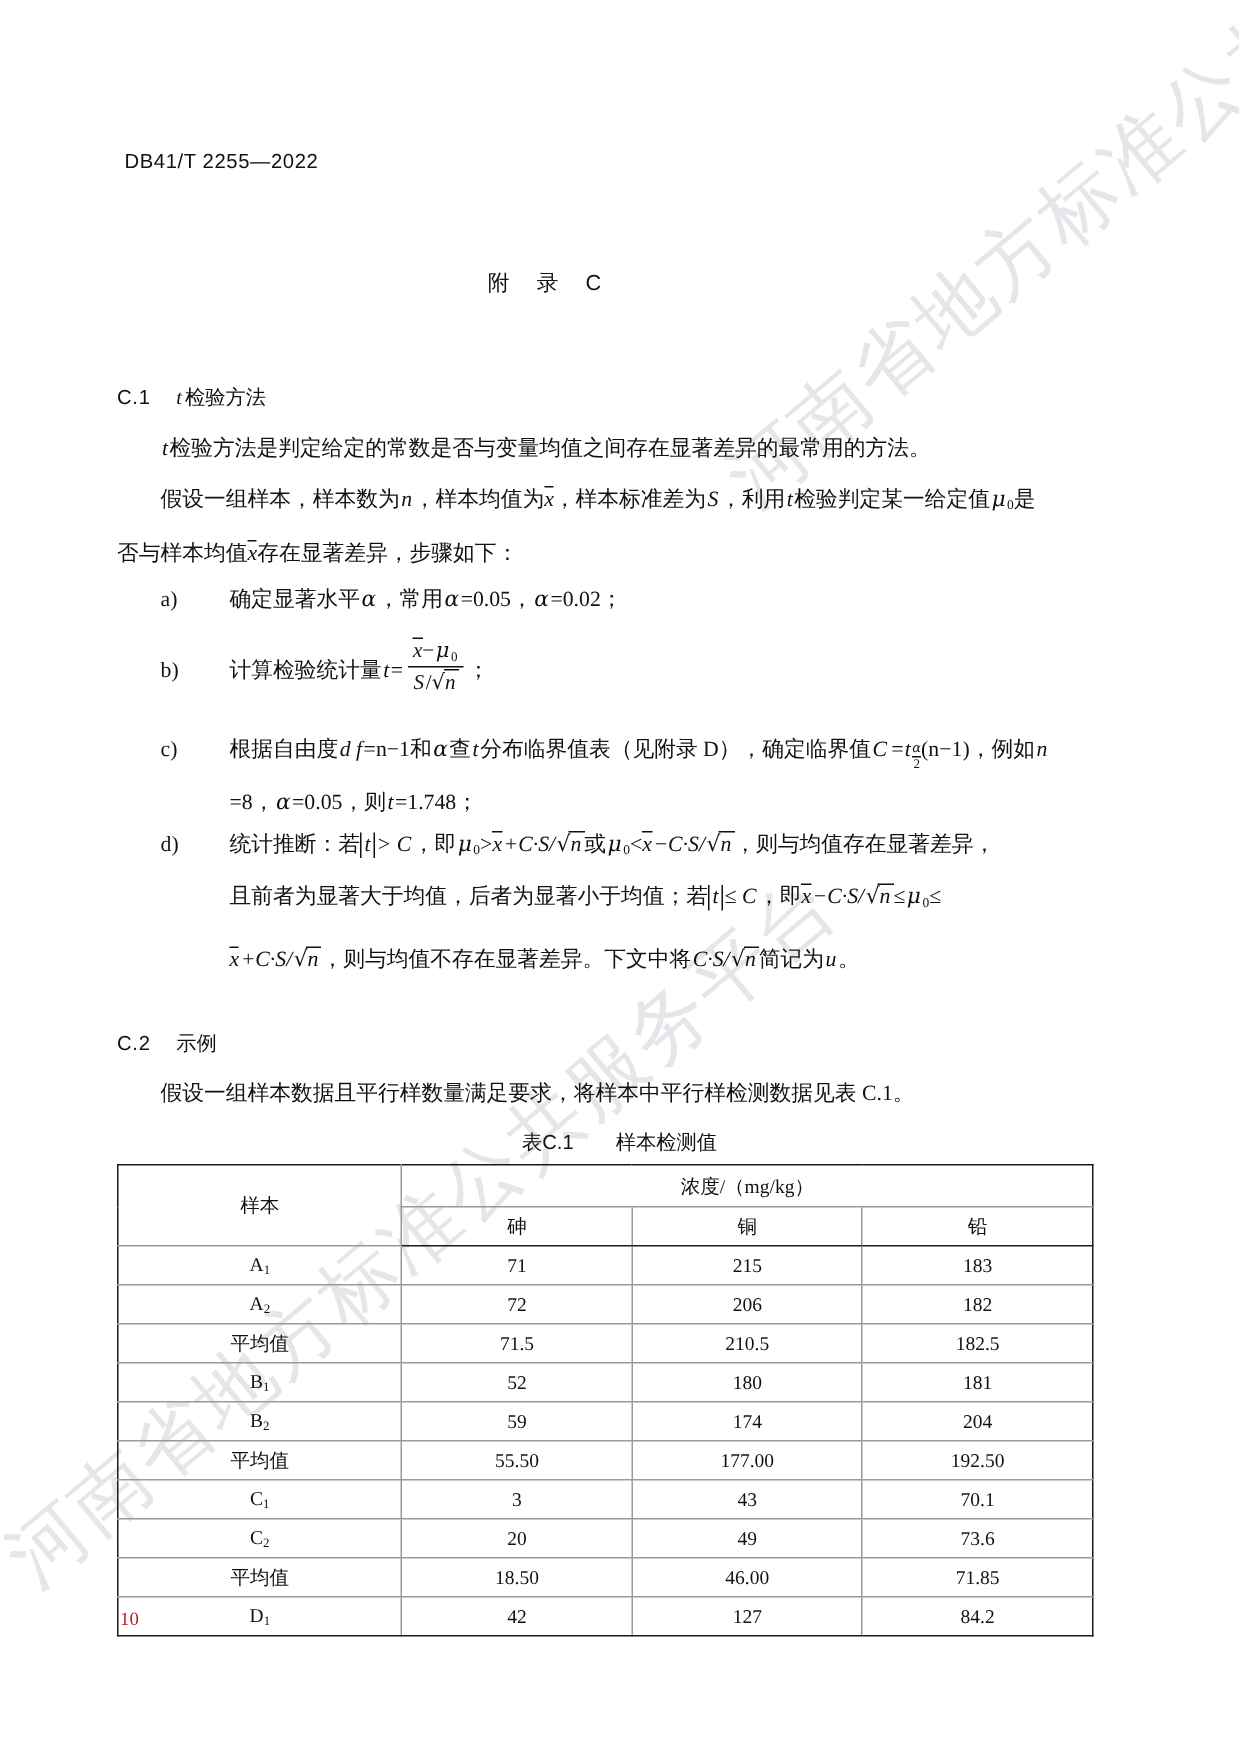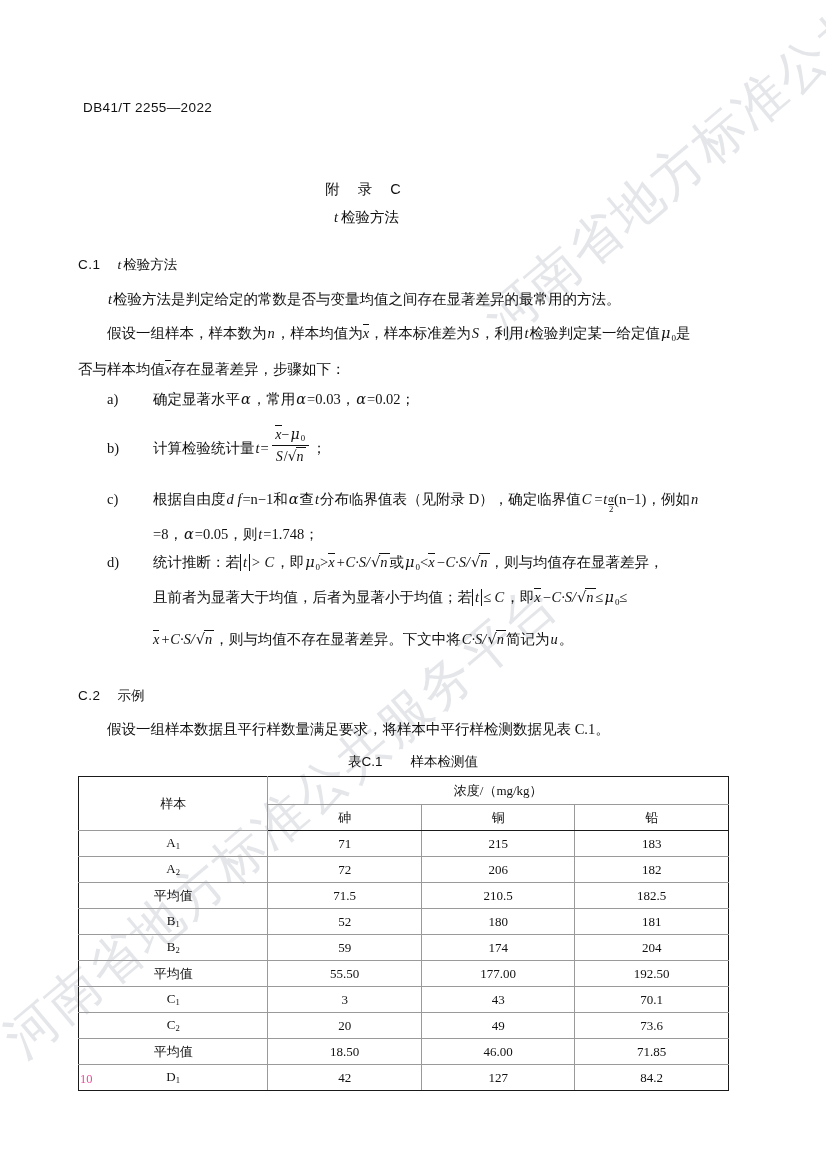--- a/index.html
+++ b/index.html
@@ -254,53 +254,52 @@
   #sample-table thead tr:first-child th { border-top: 1.6px solid #1a1a1a; }
   #sample-table tbody tr:last-child td { border-bottom: 1.6px solid #1a1a1a; }
   .cell-sub { font-size: 0.66em; vertical-align: -0.25em; }
 
   .page-number {
     position: absolute;
     top: 1072px;
     left: 80px;
     font-family: "Liberation Serif", "DejaVu Serif", serif;
     font-size: 12.5px;
-    color: #ec4899;
+    color: #b91c1c;
   }
 </style>
 </head>
 <body>
 
 <div id="page">
 
   <div class="watermark-layer">
     <div class="wm wm-a">河南省地方标准公共服务平台</div>
     <div class="wm wm-b">河南省地方标准公共服务平台</div>
   </div>
 
   <div class="content">
 
     <div class="header-code">DB41/T 2255—2022</div>
 
     <div class="annex-title">
       <span class="ln spaced">附 录 C</span>
-      <span class="ln"><span class="ital">t</span><span>检验方法</span></span>
     </div>
 
     <div class="clause-head" id="c1-head">
       <span class="num">C.1</span><span class="lbl"><span class="ital">t</span><span>检验方法</span></span>
     </div>
 
     <div class="para indent" id="p-c1-1"><span class="mi">t</span><span>检验方法是判定给定的常数是否与变量均值之间存在显著差异的最常用的方法。</span></div>
 
     <div class="para indent" id="p-c1-2"><span>假设一组样本，样本数为</span><span class="mi">n</span><span>，样本均值为</span><span class="ovb">x</span><span>，样本标准差为</span><span class="mi">S</span><span>，利用</span><span class="mi">t</span><span>检验判定某一给定值</span><span class="greek">μ</span><span class="sub">0</span><span>是</span></div>
 
     <div class="para flush" id="p-c1-3"><span>否与样本均值</span><span class="ovb">x</span><span>存在显著差异，步骤如下：</span></div>
 
-    <div class="list-item" id="li-a"><span class="marker">a)</span><span>确定显著水平</span><span class="greek">α</span><span>，常用</span><span class="greek">α</span><span class="mn">=0.03，</span><span class="greek">α</span><span class="mn">=0.02；</span></div>
+    <div class="list-item" id="li-a"><span class="marker">a)</span><span>确定显著水平</span><span class="greek">α</span><span>，常用</span><span class="greek">α</span><span class="mn">=0.05，</span><span class="greek">α</span><span class="mn">=0.02；</span></div>
 
     <div class="list-item" id="li-b"><span class="marker">b)</span><span>计算检验统计量</span><span class="mi">t</span><span class="mn">=</span><span class="frac"><span class="num-part"><span class="ovb">x</span><span class="mn">−</span><span class="greek">μ</span><span class="sub">0</span></span><span class="den-part"><span class="mi">S</span><span class="mn">/</span><span class="radical">√</span><span class="sqrt">n</span></span></span><span>；</span></div>
 
     <div class="list-item" id="li-c"><span class="marker">c)</span><span>根据自由度</span><span class="mi">d f</span><span class="mn">=n−1</span><span>和</span><span class="greek">α</span><span>查</span><span class="mi">t</span><span>分布临界值表（见附录 D），确定临界值</span><span class="mi">C</span><span class="mi">=t</span><span class="subfrac"><span class="sf-n">α</span><span class="sf-d">2</span></span><span class="mn">(n−1)</span><span>，例如</span><span class="mi">n</span></div>
 
     <div class="list-item" id="li-c2"><span class="mn">=8，</span><span class="greek">α</span><span>=0.05，则</span><span class="mi">t</span><span class="mn">=1.748；</span></div>
 
     <div class="list-item" id="li-d"><span class="marker">d)</span><span>统计推断：若</span><span class="abs-bar">t</span><span class="mi">&gt; C</span><span>，即</span><span class="greek">μ</span><span class="sub">0</span><span class="mn">&gt;</span><span class="ovb">x</span><span class="mi">+C·S/</span><span class="radical">√</span><span class="sqrt">n</span><span>或</span><span class="greek">μ</span><span class="sub">0</span><span class="mn">&lt;</span><span class="ovb">x</span><span class="mi">−C·S/</span><span class="radical">√</span><span class="sqrt">n</span><span>，则与均值存在显著差异，</span></div>
 
     <div class="list-item" id="li-d2"><span>且前者为显著大于均值，后者为显著小于均值；若</span><span class="abs-bar">t</span><span class="mi">≤ C</span><span>，即</span><span class="ovb">x</span><span class="mi">−C·S/</span><span class="radical">√</span><span class="sqrt">n</span><span class="mn">≤</span><span class="greek">μ</span><span class="sub">0</span><span class="mn">≤</span></div>

